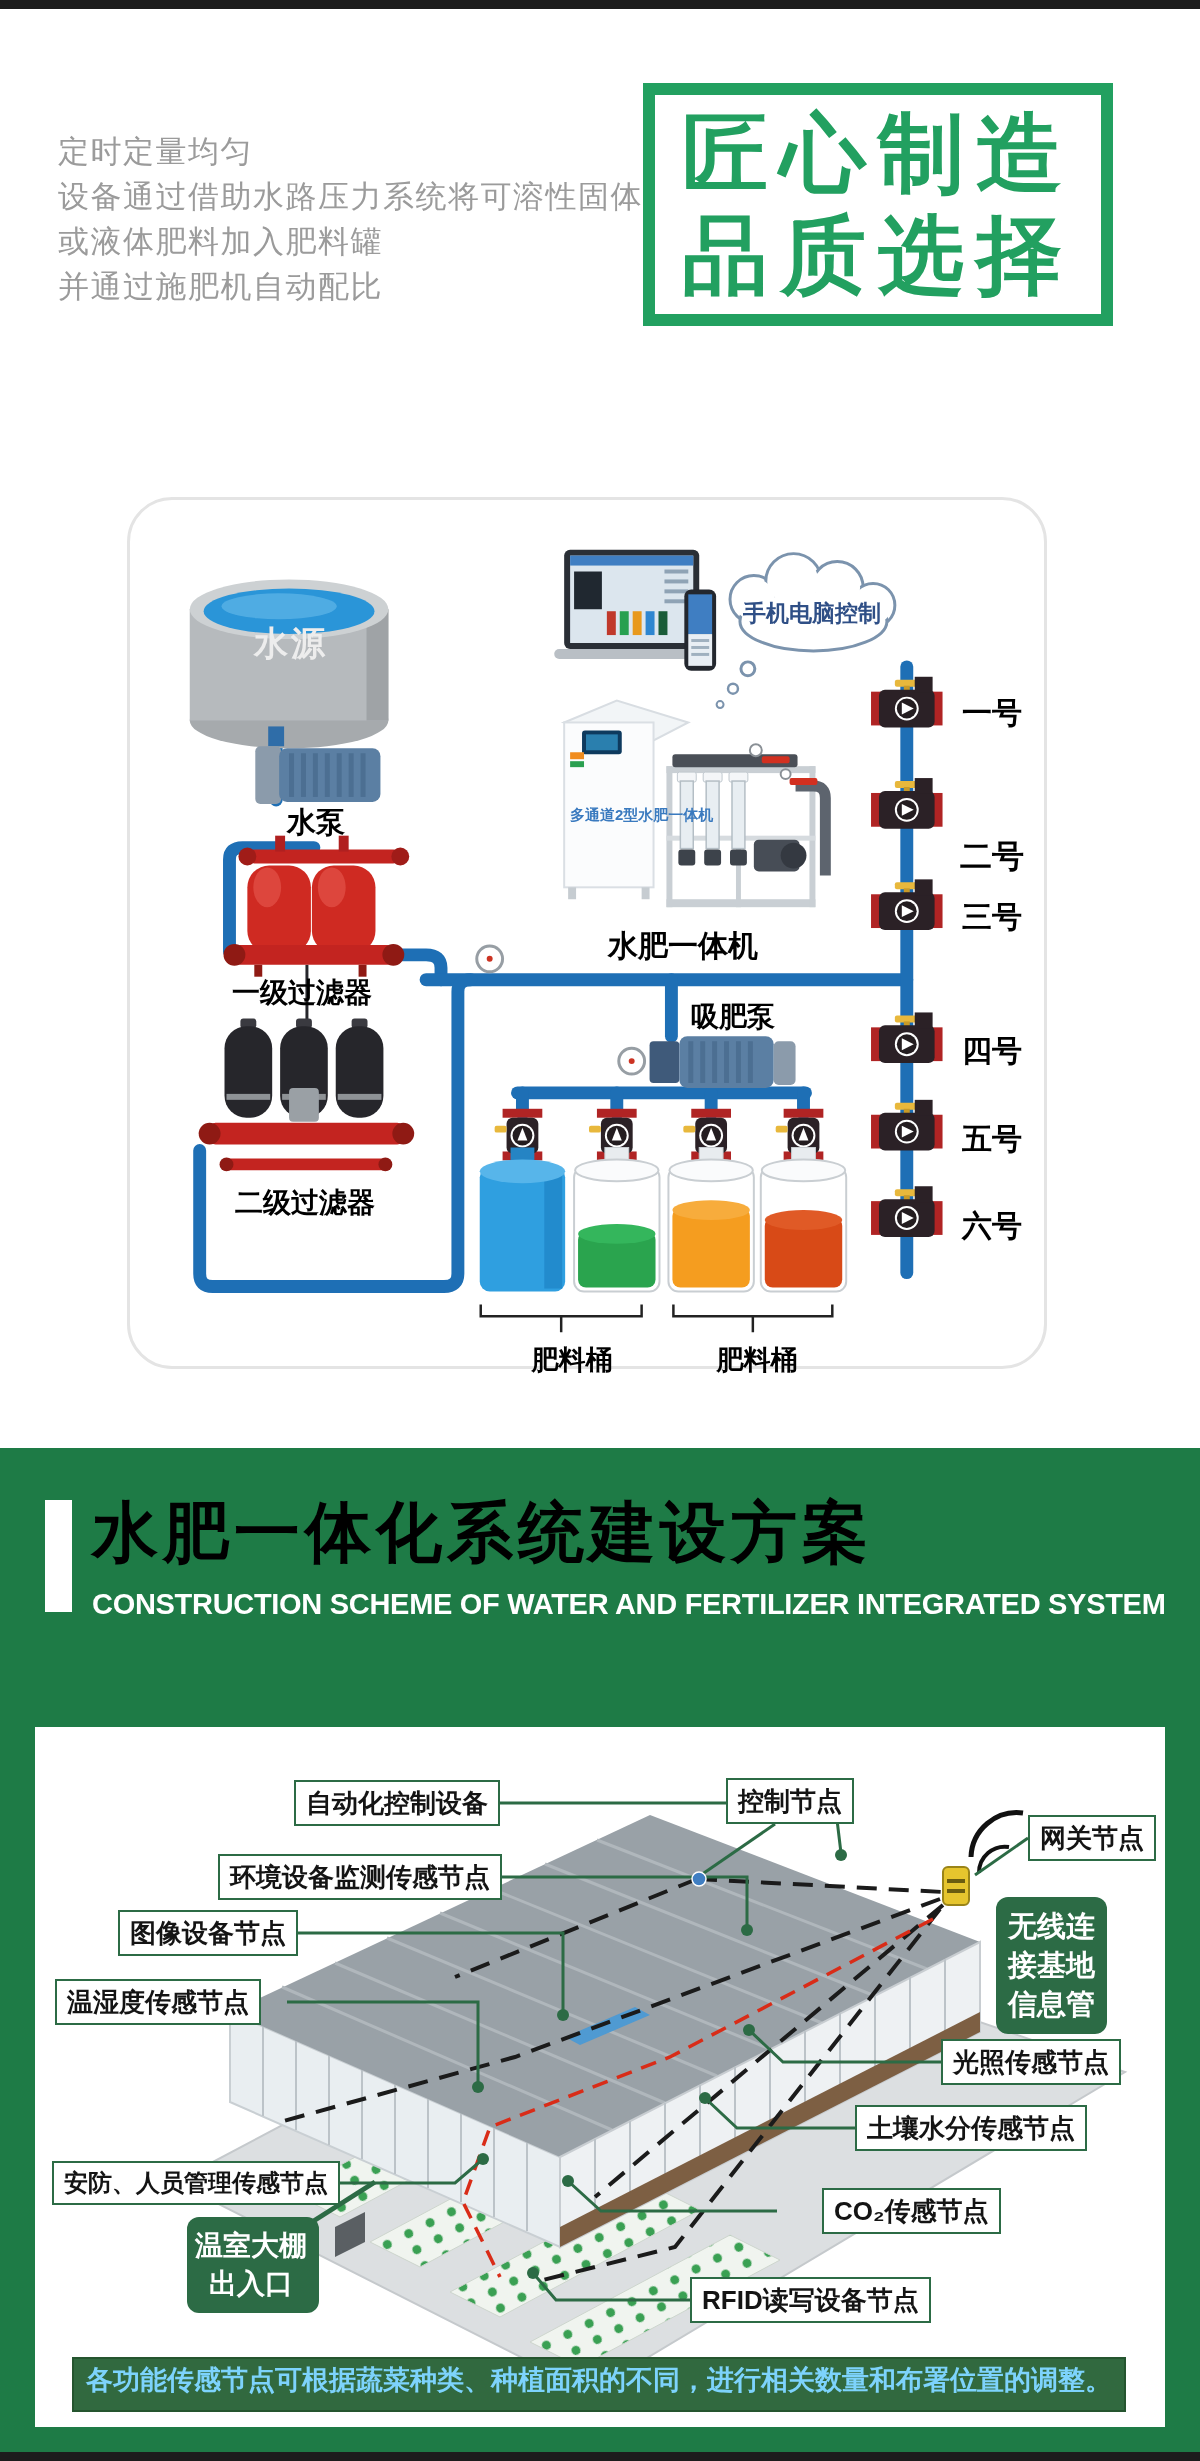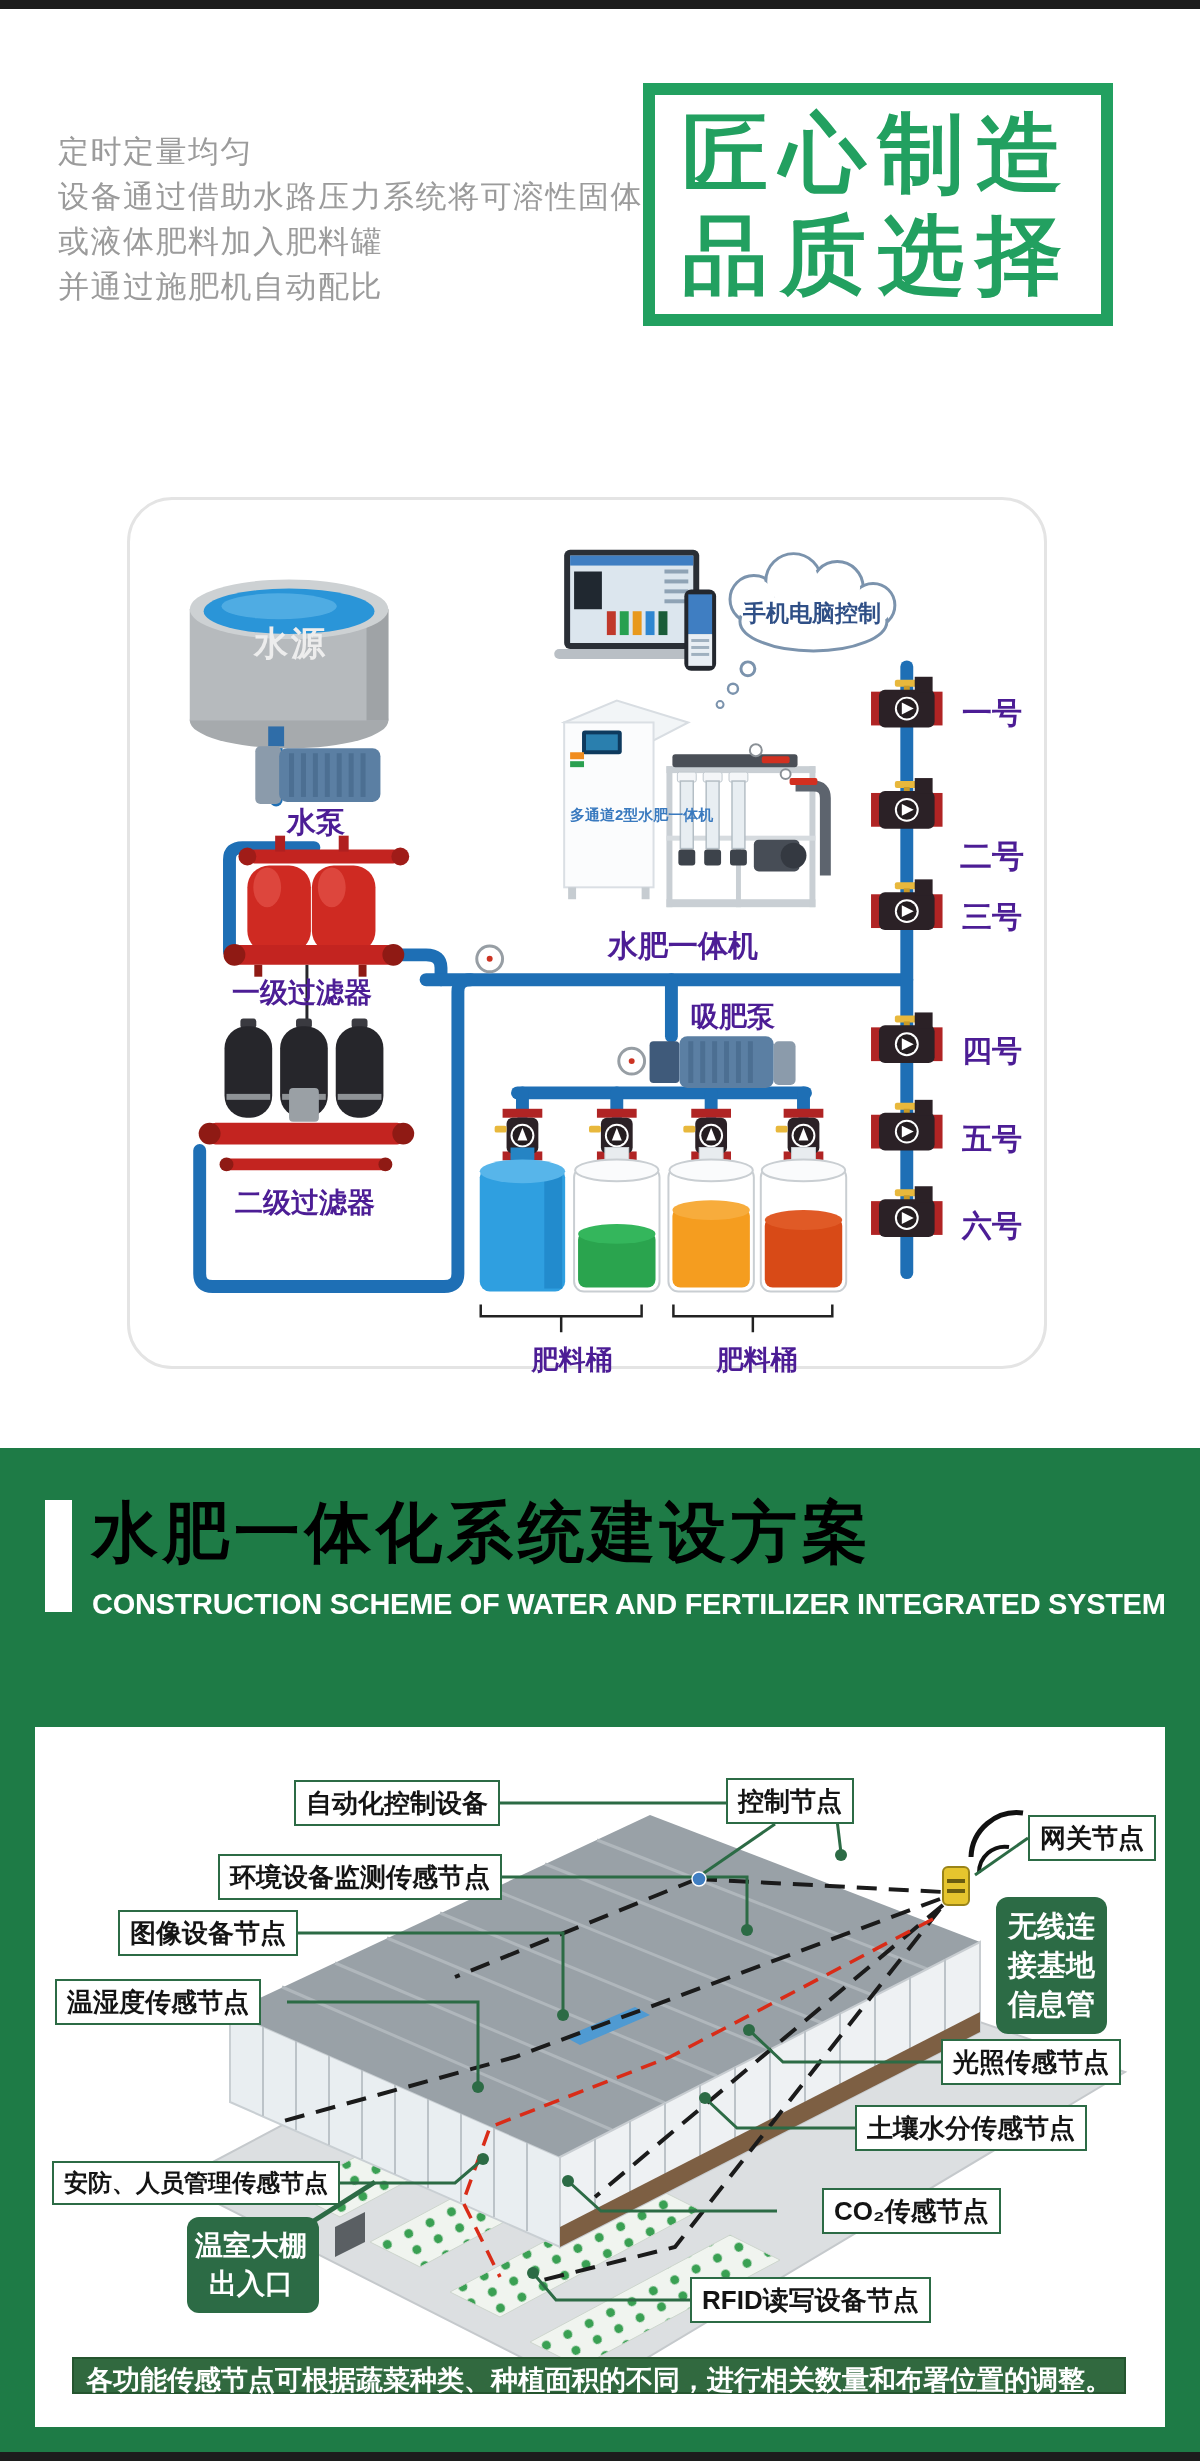--- a/index.html
+++ b/index.html
@@ -9,34 +9,34 @@
   
   .intro-line{position:absolute;left:58px;color:#9b9b9b;font-size:31px;letter-spacing:1.5px;white-space:nowrap;}
   
   .quality-box{position:absolute;left:643px;top:83px;width:470px;height:243px;box-sizing:border-box;
         border:12px solid #22a060;display:flex;flex-direction:column;justify-content:center;align-items:center;}
   .quality-line{color:#22a060;font-size:86px;font-weight:bold;letter-spacing:12px;line-height:1.18;white-space:nowrap;}
   
   .diagram-panel{position:absolute;left:127px;top:497px;width:920px;height:872px;box-sizing:border-box;
         border:3px solid #e4e4e4;border-radius:45px;background:#fff;}
   .diagram-panel svg{position:absolute;left:0;top:0;}
-  .d-label{position:absolute;color:#4c1d95;font-weight:bold;text-align:center;white-space:nowrap;}
+  .d-label{position:absolute;color:#000000;font-weight:bold;text-align:center;white-space:nowrap;}
   
   .green-section{position:absolute;left:0;top:1448px;width:1200px;height:1004px;background:#1e7b46;}
   .white-bar{position:absolute;left:45px;top:52px;width:27px;height:112px;background:#fff;}
   .sec-title{position:absolute;left:92px;top:40px;color:#000000;font-size:66px;font-weight:bold;letter-spacing:5px;white-space:nowrap;}
   .sec-sub{position:absolute;left:92px;top:140px;color:#fff;font-size:29px;font-weight:bold;letter-spacing:-0.3px;white-space:nowrap;}
   .gh-panel{position:absolute;left:35px;top:279px;width:1130px;height:700px;background:#fff;}
   .gh-panel svg{position:absolute;left:0;top:0;}
   .gh-label{position:absolute;background:#fff;border:2px solid #2c6b45;color:#141414;font-weight:bold;
         font-size:26px;line-height:1;padding:8px 10px;white-space:nowrap;}
   .gh-bubble{position:absolute;background:#2c6b45;color:#fff;font-weight:bold;font-size:29px;line-height:1.35;
         border-radius:12px;padding:10px 12px;text-align:center;white-space:pre-line;}
-  .gh-note{position:absolute;left:37px;top:630px;width:1054px;height:37px;background:#31693f;border:2px solid #25552f;
-        box-sizing:border-box;color:#ffffff;font-weight:bold;font-size:27px;text-align:center;line-height:42px;white-space:nowrap;}
+  .gh-note{position:absolute;left:37px;top:630px;width:1054px;height:55px;background:#31693f;border:2px solid #25552f;
+        box-sizing:border-box;color:#7dd3fc;font-weight:bold;font-size:27px;text-align:center;line-height:42px;white-space:nowrap;}
 </style>
 </head>
 <body>
 
 <div class="page">
 
   <div class="bar" style="top:0;height:9px;"></div>
   <div class="bar" style="top:2452px;height:9px;"></div>
 
   <div class="intro-line" style="top:131px;">定时定量均匀</div>

